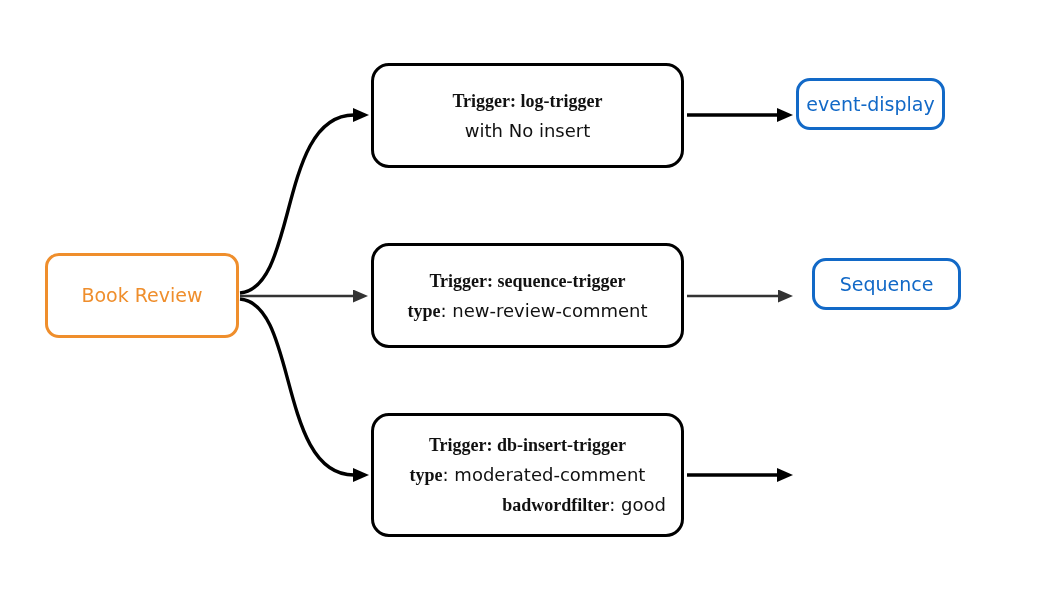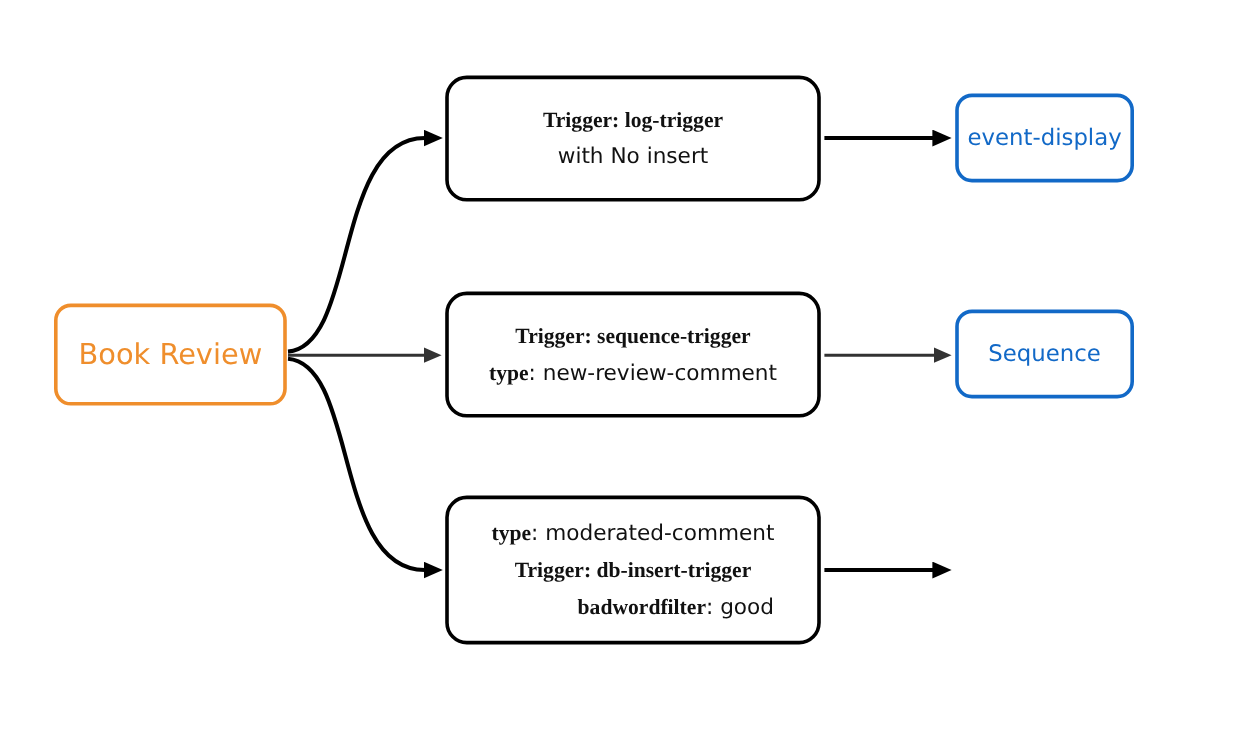--- a/index.html
+++ b/index.html
@@ -24,53 +24,53 @@
     position: absolute;
     background: #ffffff;
     display: flex;
     flex-direction: column;
     justify-content: center;
     align-items: center;
     box-sizing: border-box;
   }
   .node-text { width: 100%; }
   .tline { line-height: 30px; text-align: center; white-space: nowrap; }
-  .tline.align-right { text-align: right; padding-right: 36px; box-sizing: border-box; }
+  .tline.align-right { text-align: right; padding-right: 15px; box-sizing: border-box; }
   .b { font-weight: bold; font-family: Liberation Serif, serif; }
 
   .broker {
     left: 45px; top: 253px; width: 194px; height: 85px;
     border: 3px solid var(--broker-accent, #EF8E2C);
     border-radius: 14px;
     color: var(--broker-accent, #EF8E2C);
-    font-size: 24px;
+    font-size: 19px;
   }
   .broker .tline { line-height: 29px; }
 
   .trigger {
     left: 371px; width: 313px;
     border: 3px solid var(--trigger-border, #000);
     border-radius: 18px;
     color: var(--trigger-text, #111);
     font-size: 18px;
   }
   .t1 { top: 63px;  height: 105px; }
   .t2 { top: 243px; height: 105px; }
   .t3 { top: 413px; height: 124px; }
 
   .sink {
-    left: 796px; width: 149px; height: 74px;
+    left: 796px; width: 149px; height: 52px;
     border: 3px solid var(--sink-accent, #1269C7);
     border-radius: 14px;
     color: var(--sink-accent, #1269C7);
     font-size: 19px;
   }
   .sink .tline { line-height: 28px; }
   .s1 { top: 78px; }
-  .s2 { top: 258px; }
+  .s2 { top: 258px; margin-left: 16px; }
   .s3 { top: 438px; }
 </style>
 </head>
 <body>
 
 <div class="canvas">
 
   <svg class="edges" width="1043" height="613" viewBox="0 0 1043 613" aria-hidden="true">
     <defs>
       <marker id="arrowP" markerUnits="userSpaceOnUse" markerWidth="18" markerHeight="15" refX="1" refY="7" orient="auto">
@@ -103,22 +103,22 @@
 
   <div class="node trigger t2">
     <div class="node-text">
         <div class="tline"><span class="b">Trigger: sequence-trigger</span></div>
         <div class="tline"><span class="b">type</span><span>: new-review-comment</span></div>
       </div>
   </div>
 
   <div class="node trigger t3">
     <div class="node-text">
+        <div class="tline"><span class="b">Trigger: db-insert-trigger</span></div>
         <div class="tline"><span class="b">type</span><span>: moderated-comment</span></div>
-        <div class="tline"><span class="b">Trigger: db-insert-trigger</span></div>
         <div class="tline align-right"><span class="b">badwordfilter</span><span>: good</span></div>
       </div>
   </div>
 
   <div class="node sink s1">
     <div class="node-text">
         <div class="tline"><span>event-display</span></div>
       </div>
   </div>
 

